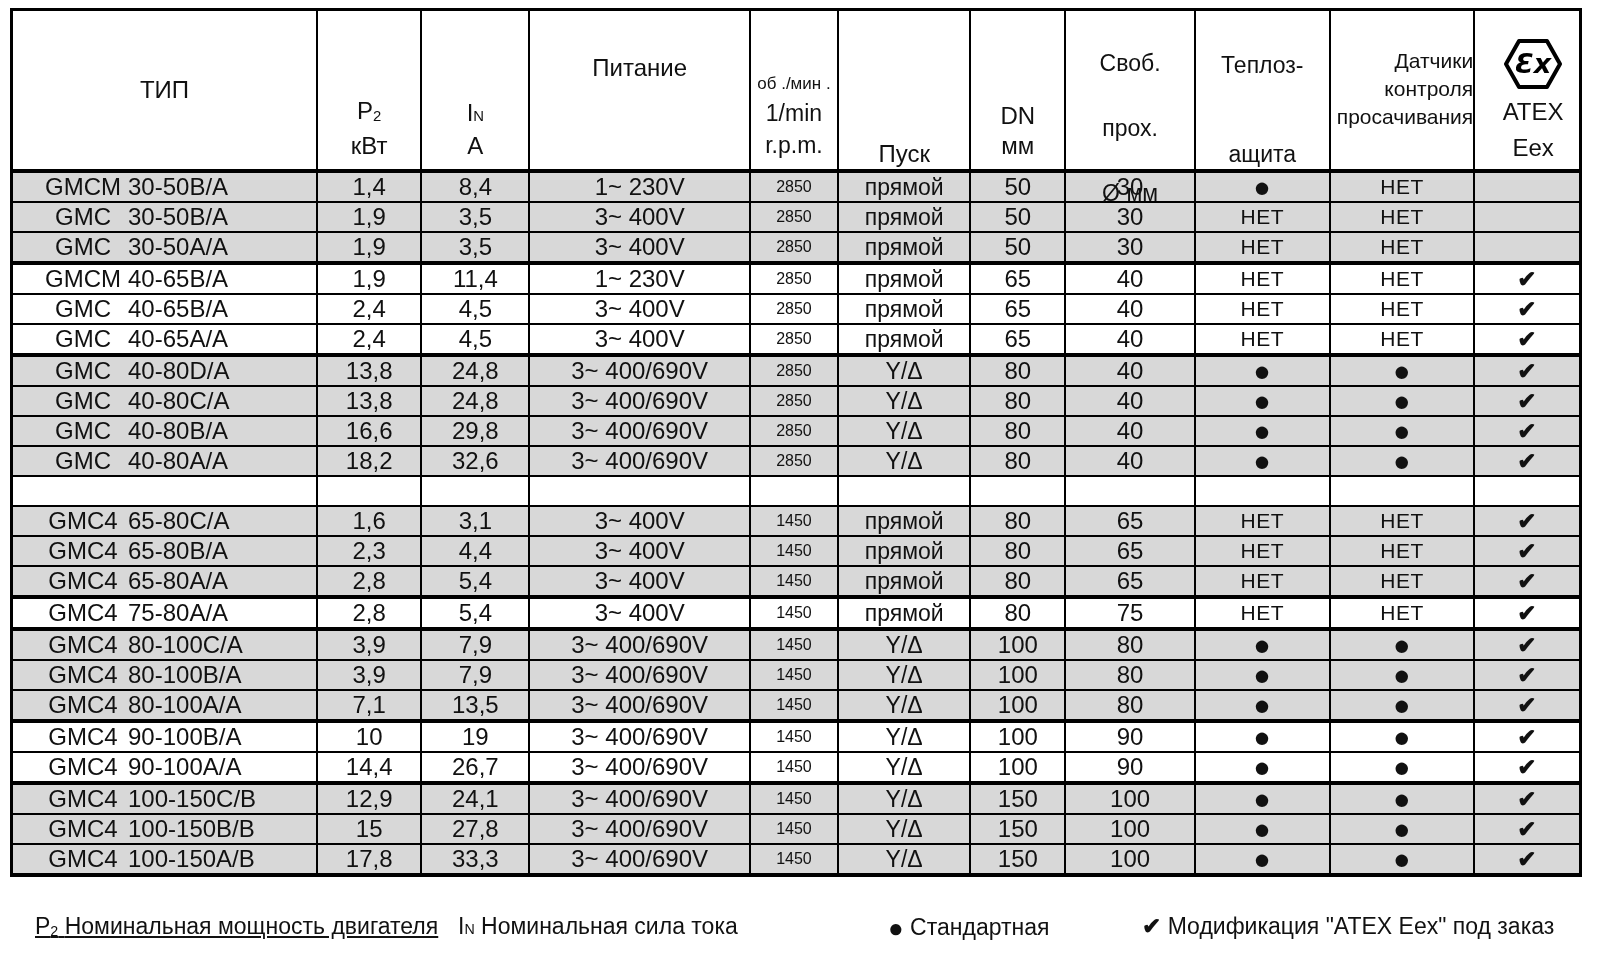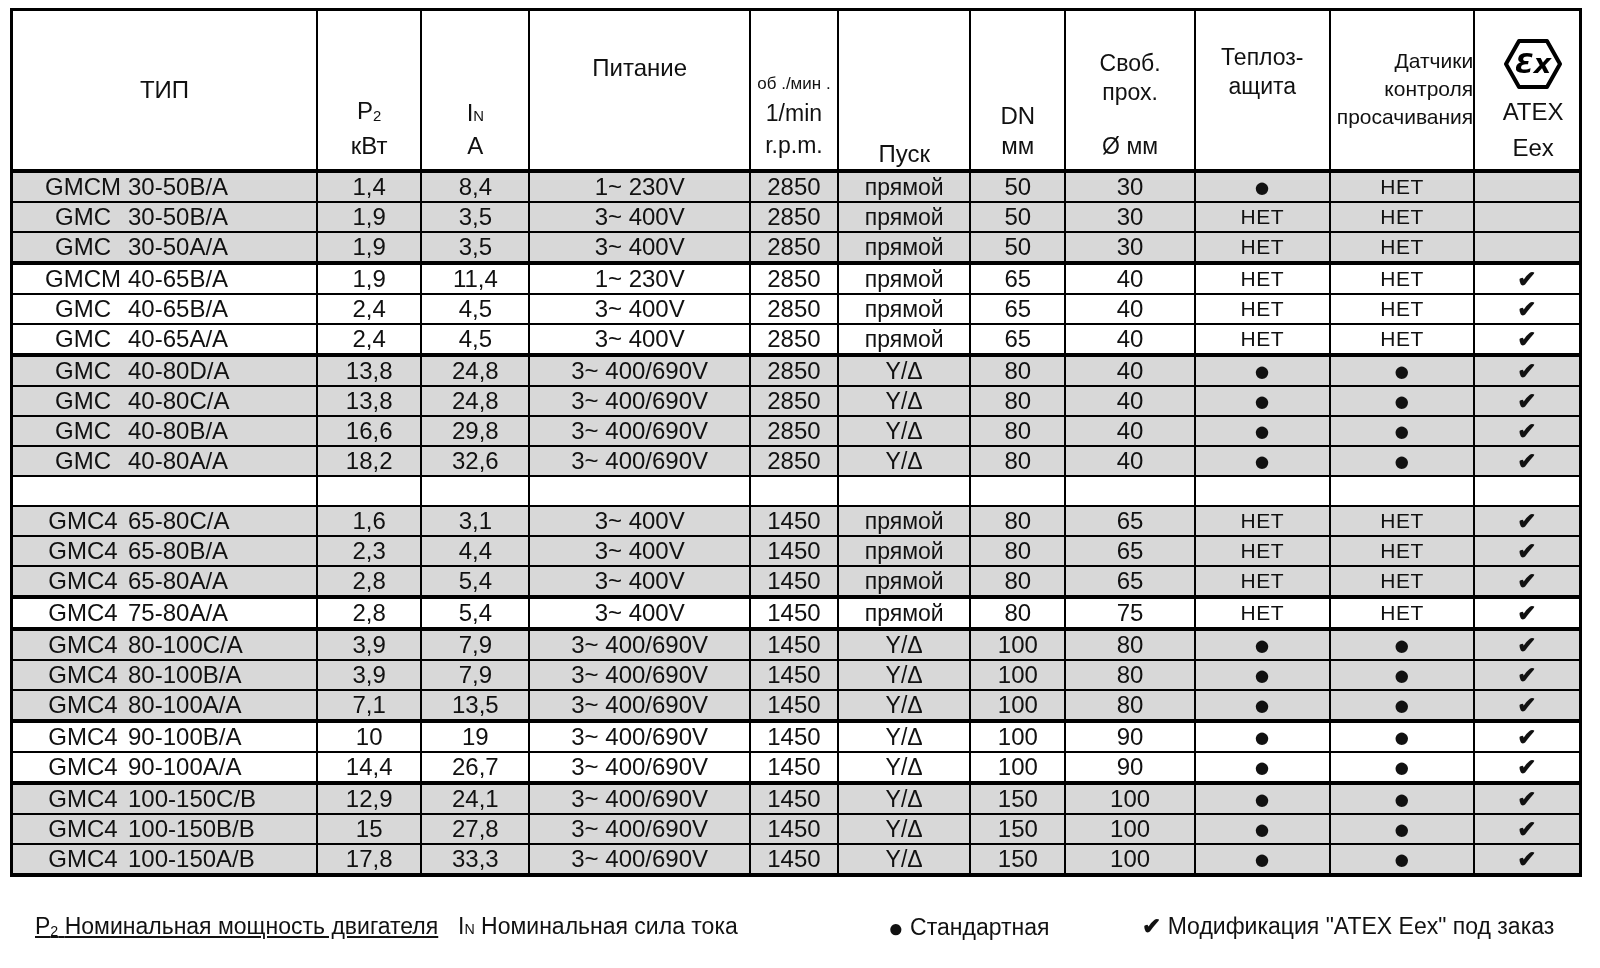--- a/index.html
+++ b/index.html
@@ -28,38 +28,38 @@
   tr.sep-row td { background:#fff; }
 
   
   .hw { display:flex; flex-direction:column; align-items:center; height:158px; box-sizing:border-box; font-size:24px; line-height:30px; }
   .hw.center { justify-content:center; }
   .hw.bottom { justify-content:flex-end; padding-bottom:8px; }
   .hw.top-pad { padding-top:42px; }
   .hw .small-line { font-size:17px; line-height:26px; }
   .hw .rpm-line { font-size:23px; line-height:32px; }
   .hw.sensors { padding-top:36px; font-size:21px; line-height:28px;align-items:flex-end; }
-  .hw.thermal { padding-top:32px; font-size:23px; line-height:29px; }
-  .hw.free { padding-top:38px; padding-bottom:8px; font-size:23px; line-height:29px; }
+  .hw.thermal { padding-top:40px; font-size:23px; line-height:29px;justify-content:space-between; }
+  .hw.free { padding-top:38px; padding-bottom:8px; font-size:23px; line-height:29px;gap:36px; }
   .hw.free .last { margin-top:auto; }
   .hw.atex { padding-top:26px; padding-bottom:6px;margin-left:12px; }
   .hw.atex .atex-label { margin-top:auto; line-height:30px; }
   .sub2 { font-size:0.62em; vertical-align:-0.15em; }
   .subN { font-size:0.62em; vertical-align:0; }
 
   
   td.c-type { text-align:left; }
   .type-wrap { display:flex; align-items:center; padding-left:25px; }
   .type-prefix { display:inline-block; width:90px; text-align:center; }
   td.start-small { font-size:20px; }
   td.c-start { font-size:23px; }
   td.c-flag { font-size:21px; letter-spacing:0.5px; }
   td.c-flag.dot { font-size:29px; line-height:20px; }
   td.c-flag.check { font-size:23px; font-weight:bold; }
-  td.c-rpm { font-size:24px; }
+  td.c-rpm { font-size:16px; }
 
   
   .legend { position:absolute; left:10px; top:905px; width:1580px; height:50px; font-size:23px; }
   .legend .item { position:absolute; top:8px; white-space:nowrap; }
   .legend .sym-dot { font-size:26px; vertical-align:-2px; }
   .legend .sym-check { font-weight:bold; }
   .l1{ left:25px;text-decoration:underline; } .l2{ left:448px; } .l3{ left:878px; } .l4{ left:1132px; }
 
   .ex-svg { display:block; }
 </style>

